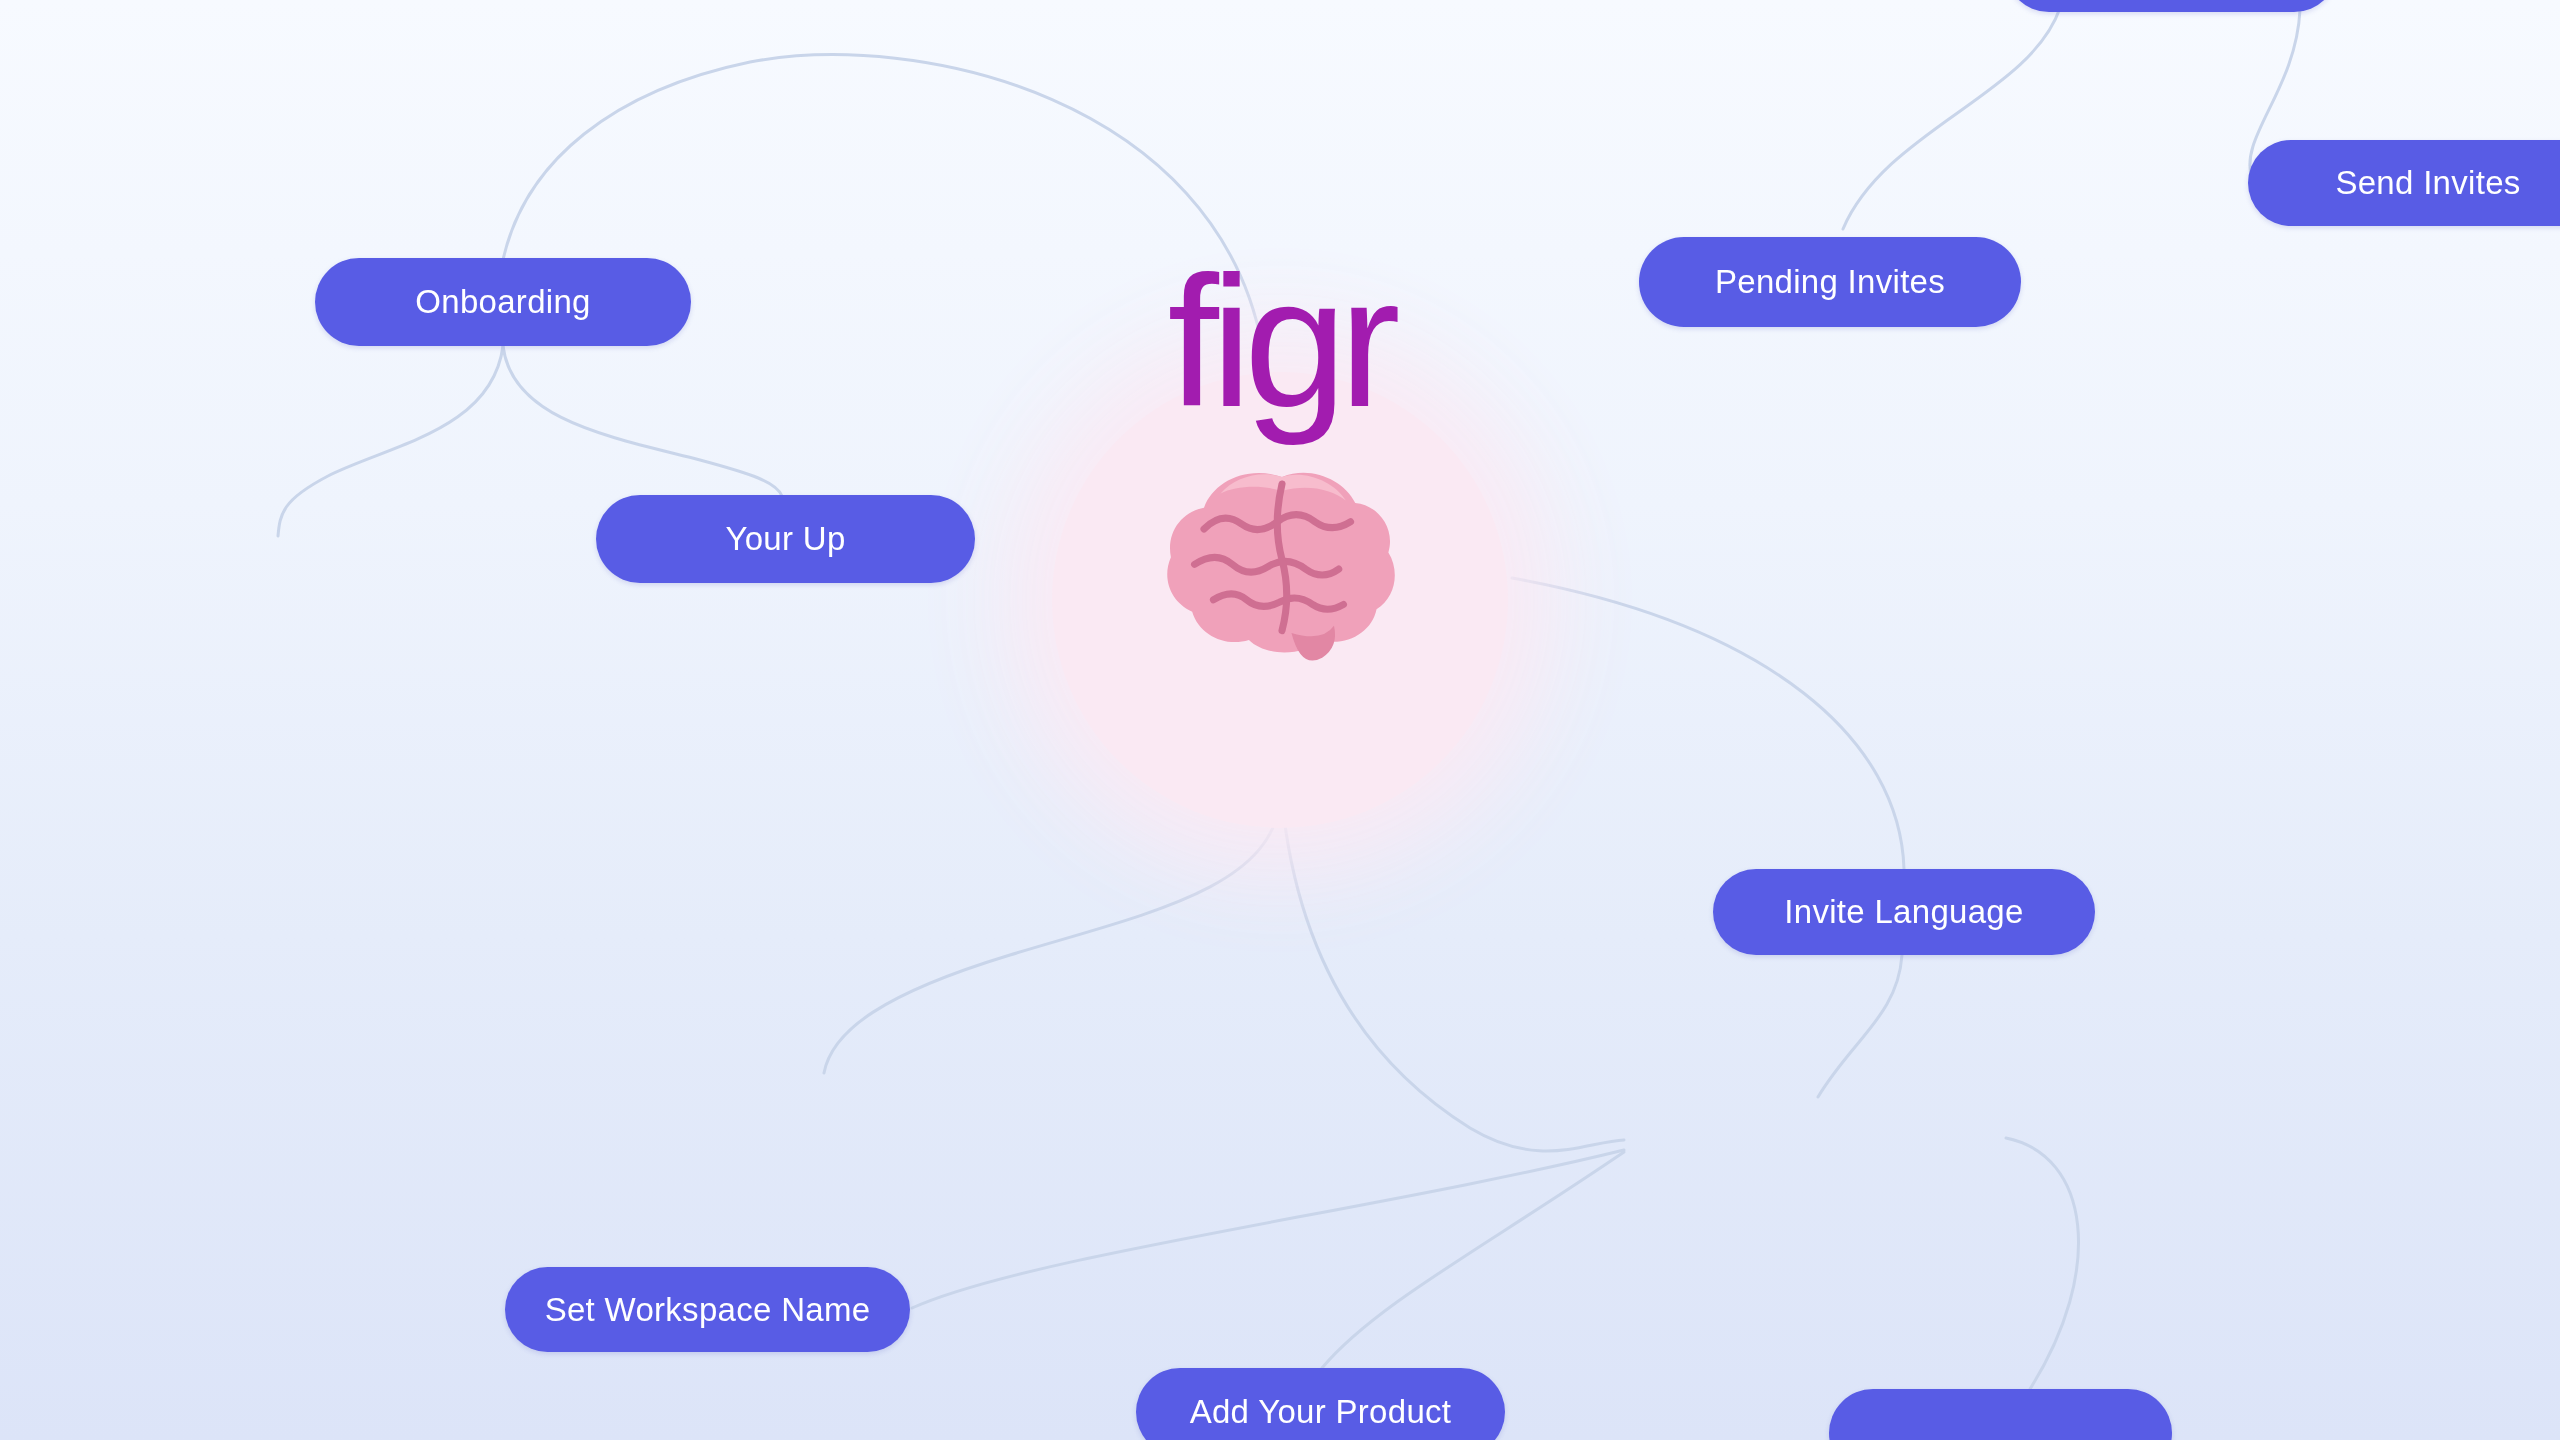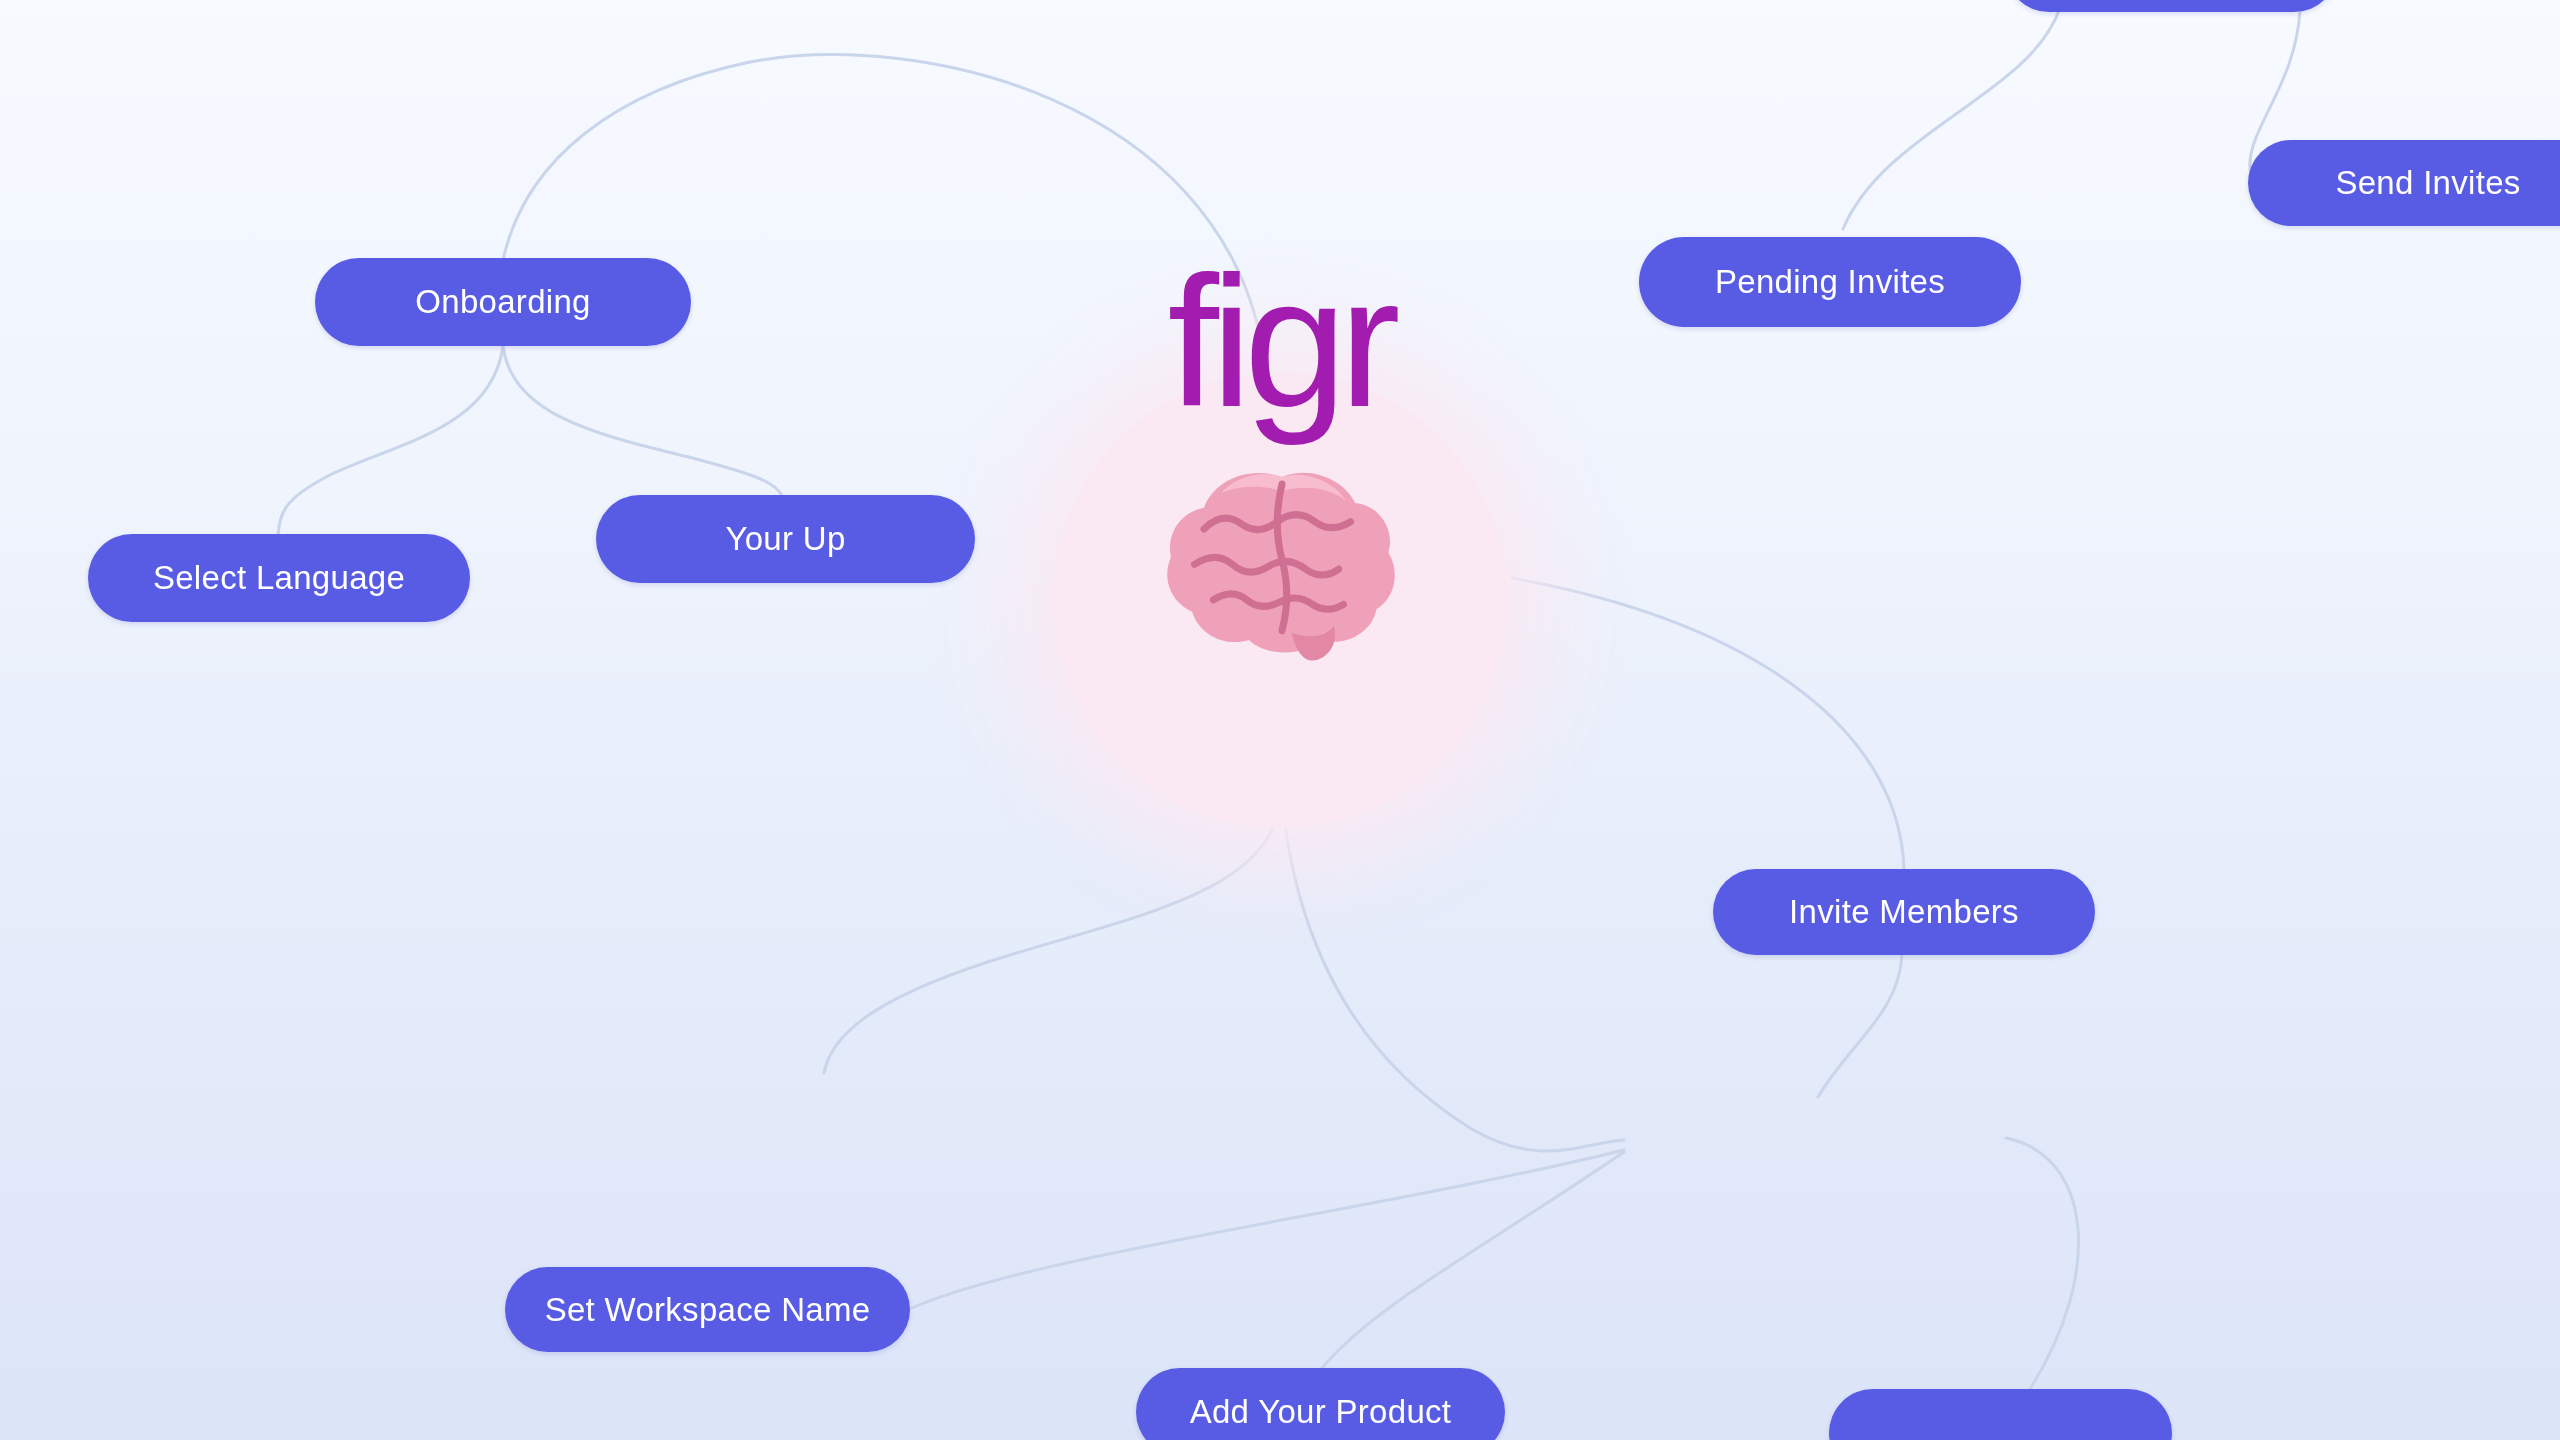--- a/index.html
+++ b/index.html
@@ -80,38 +80,35 @@
       <path d="M52 122 q16 -10 28 0 q12 10 28 2 q14 -8 28 2 q12 8 26 0" fill="none" stroke="#cf6f92" stroke-width="6" stroke-linecap="round"></path>
       <path d="M110 24 q-8 34 0 64 q8 30 0 60" fill="none" stroke="#cf6f92" stroke-width="6" stroke-linecap="round"></path>
       <path d="M118 150 q26 8 36 -6 q4 18 -10 27 q-18 10 -26 -21 z" fill="#e287a4"></path>
     </svg>
   </div>
 
   <div class="node node-onboarding">
     <span>Onboarding</span>
   </div>
 
-  <div class="node node-select-language">
-    <span>Select Language</span>
-  </div>
 
   <div class="node node-sign-up">
     <span>Your Up</span>
   </div>
 
   <div class="node node-pending-invites">
     <span>Pending Invites</span>
   </div>
 
   <div class="node node-send-invites">
     <span>Send Invites</span>
   </div>
 
   <div class="node node-invite-members">
-    <span>Invite Members</span>
+    <span>Invite Language</span>
   </div>
 
 
 
   <div class="node node-set-workspace">
     <span>Set Workspace Name</span>
   </div>
 
   <div class="node node-add-product">
     <span>Add Your Product</span>

